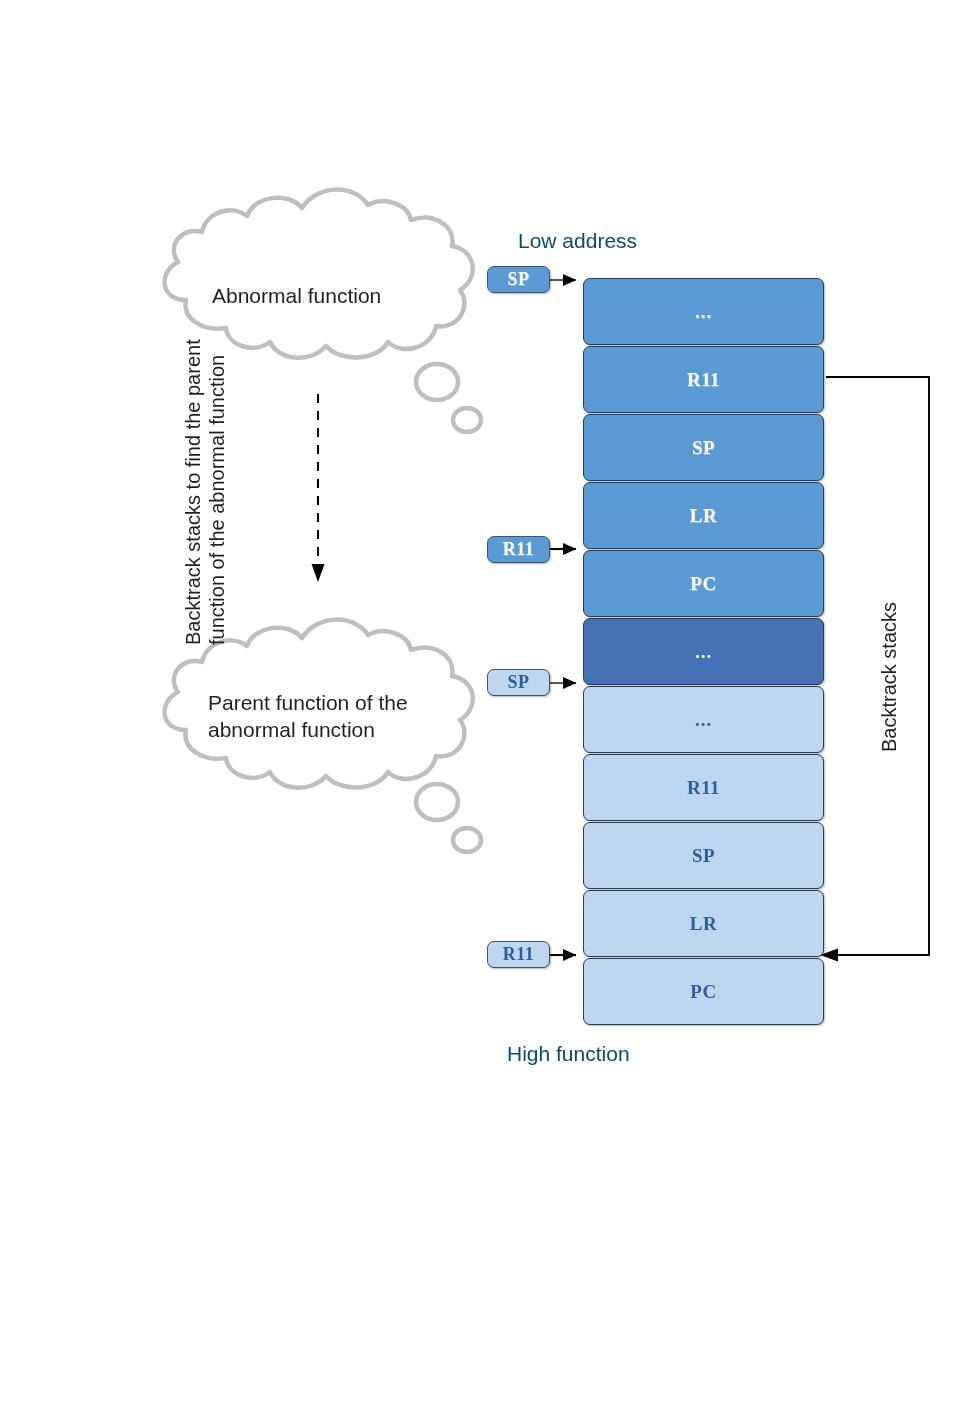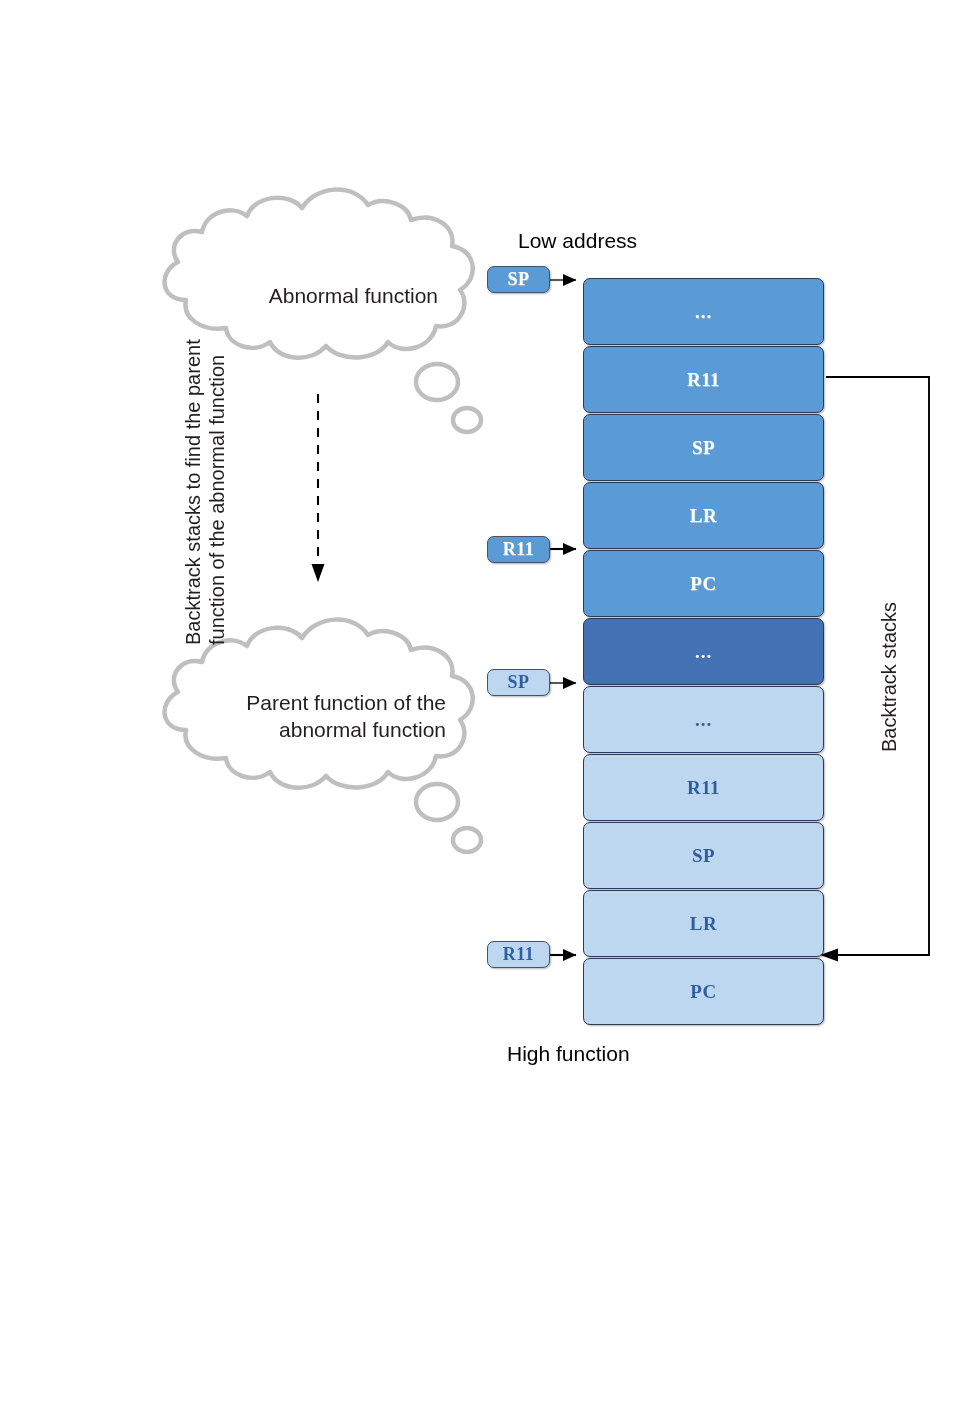--- a/index.html
+++ b/index.html
@@ -85,29 +85,29 @@
     text-shadow: 0.5px 0.5px 0 rgba(255,255,255,0.3);
   }
   .badge.light {
     background: #BDD7F0;
     color: #2E5E9E;
   }
   
   .addr-label {
     position: absolute;
     font-size: 21px;
-    color: #000000;
+    color: #0c4a6e;
     white-space: nowrap;
     text-align: right;
   }
   .cloud-text {
     position: absolute;
     font-size: 21px;
     color: #231f20;
-    text-align: right;
+    text-align: left;
     line-height: 1.28;
     white-space: pre-line;
   }
   .side-text {
     position: absolute;
     font-size: 20px;
     color: #231f20;
     white-space: nowrap;
     transform-origin: 0 0;
     transform: rotate(-90deg);
@@ -233,21 +233,21 @@
       <span>SP</span>
     </div>
   <div class="badge light" style="left:487px; top:941px;">
       <span>R11</span>
     </div>
 
   <div class="addr-label" style="left:518px; top:229px;">Low address</div>
   <div class="addr-label" style="left:507px; top:1042px;">High function</div>
 
   <div class="cloud-text" style="left:212px; top:283px; width:226px;">Abnormal function</div>
-  <div class="cloud-text" style="left:200px; top:690px; width:246px;">Parent function of the
+  <div class="cloud-text" style="left:208px; top:690px; width:246px;">Parent function of the
 abnormal function</div>
 
   <div class="side-text" style="left:182px; top:645px;">Backtrack stacks to find the parent</div>
   <div class="side-text" style="left:206px; top:645px;">function of the abnormal function</div>
 
   <div class="side-text" style="left:878px; top:752px;">Backtrack stacks</div>
 
 </div>
 
 </body></html>

